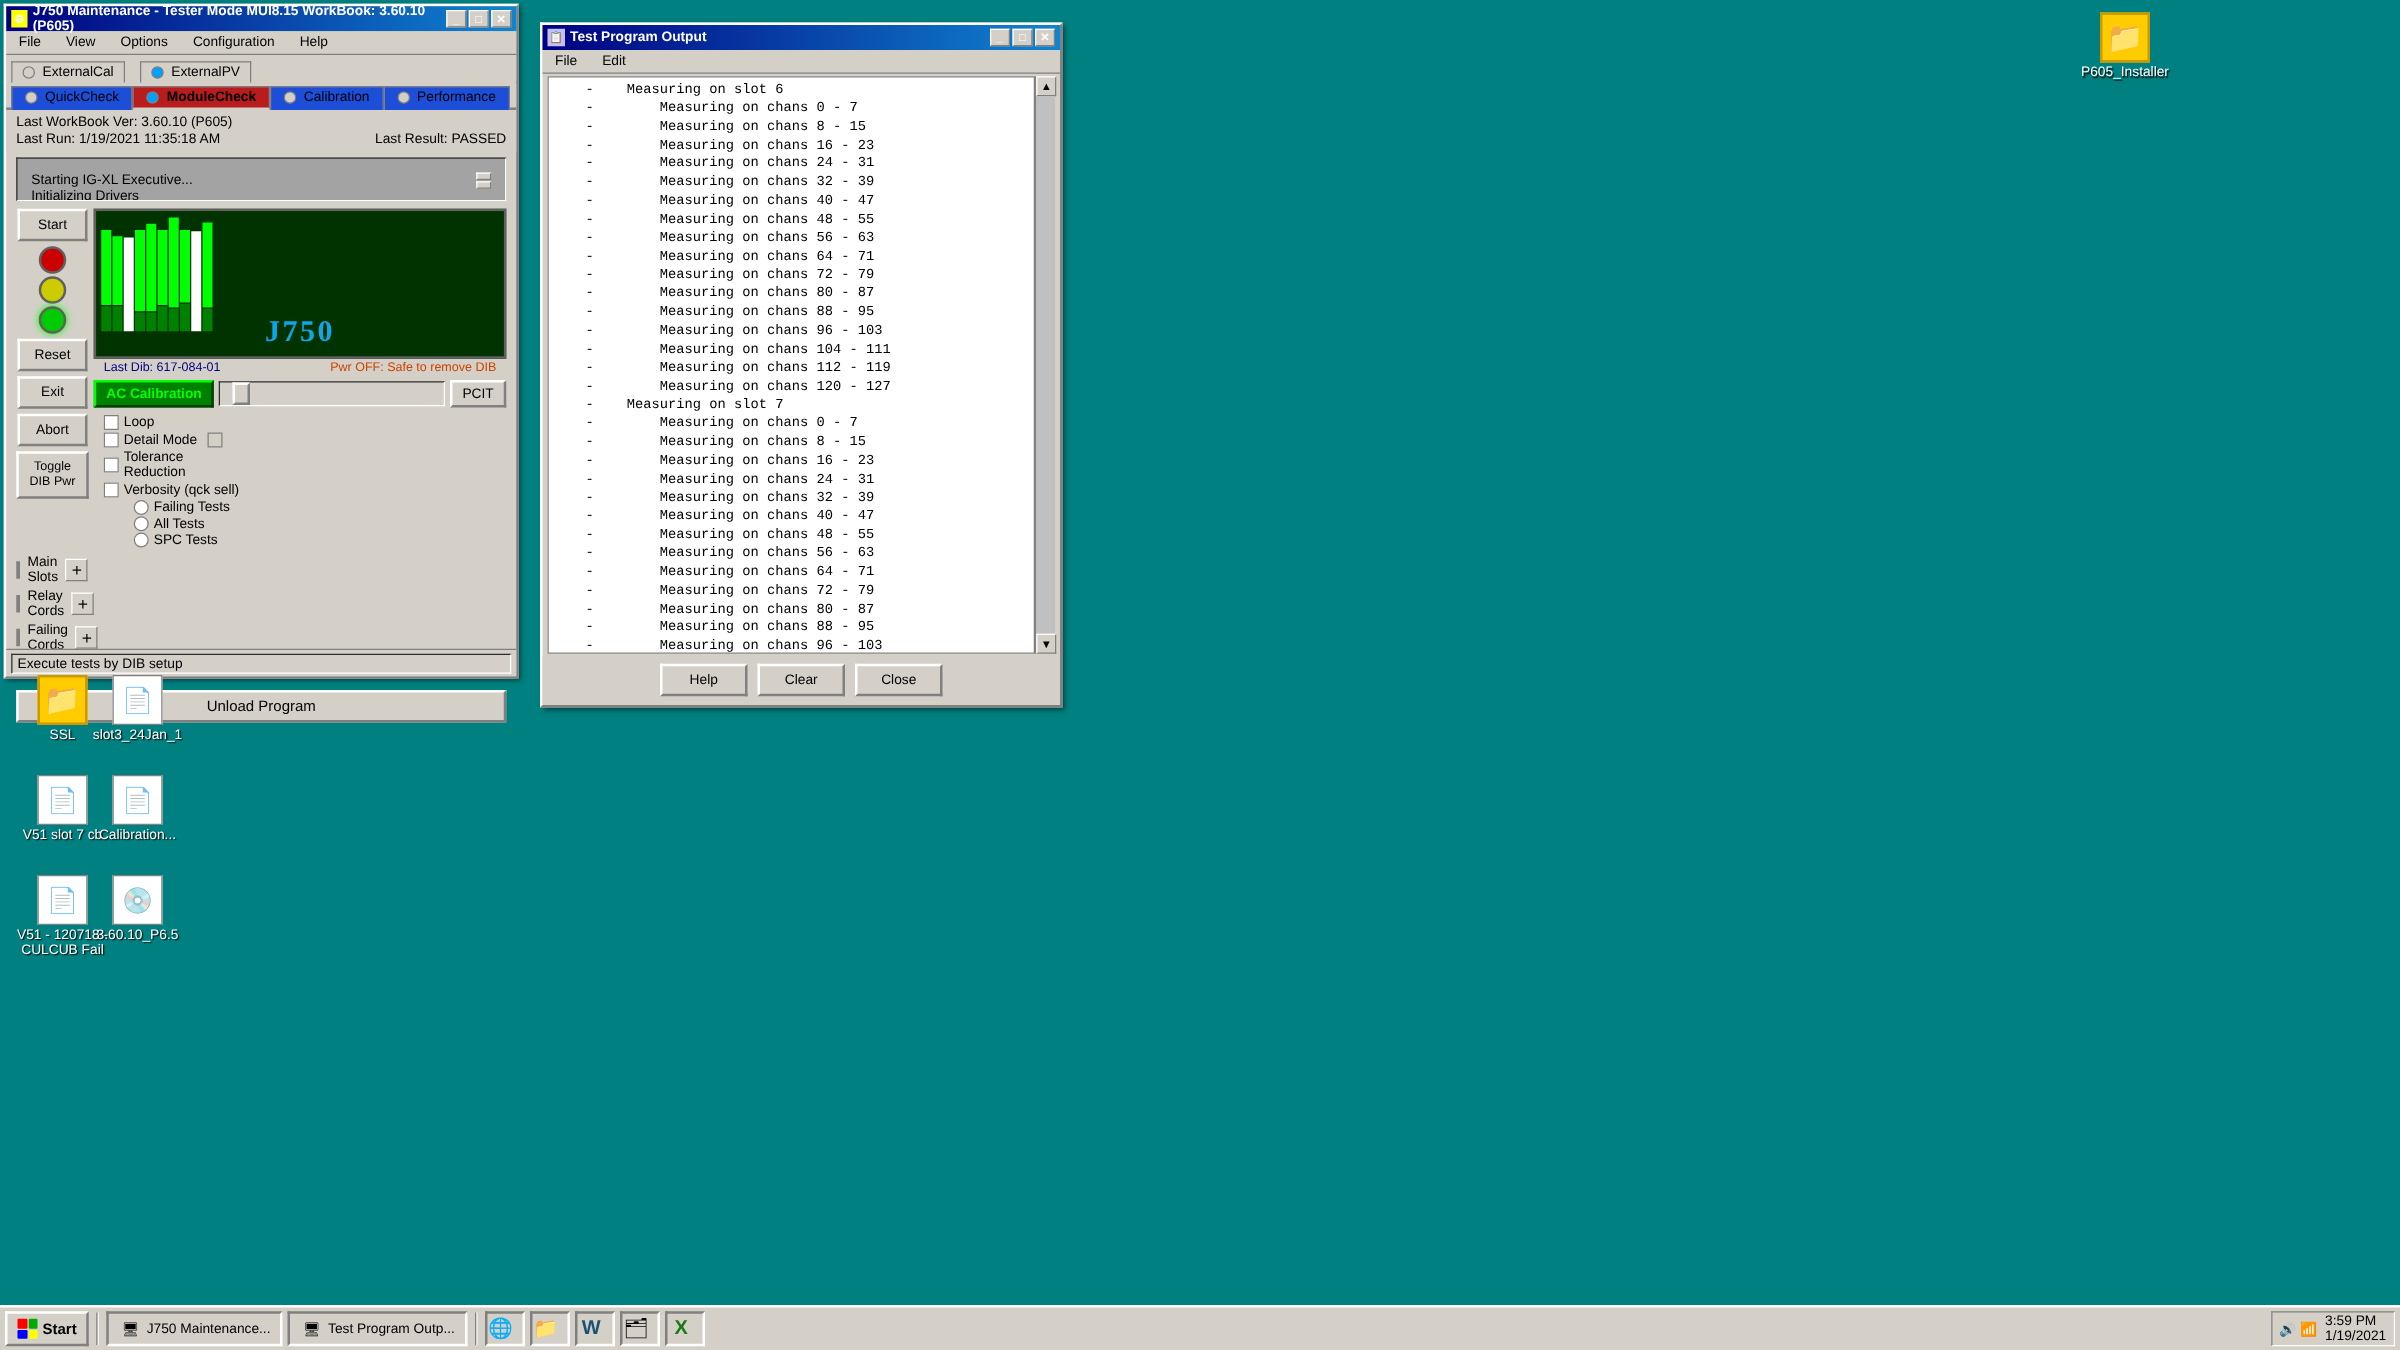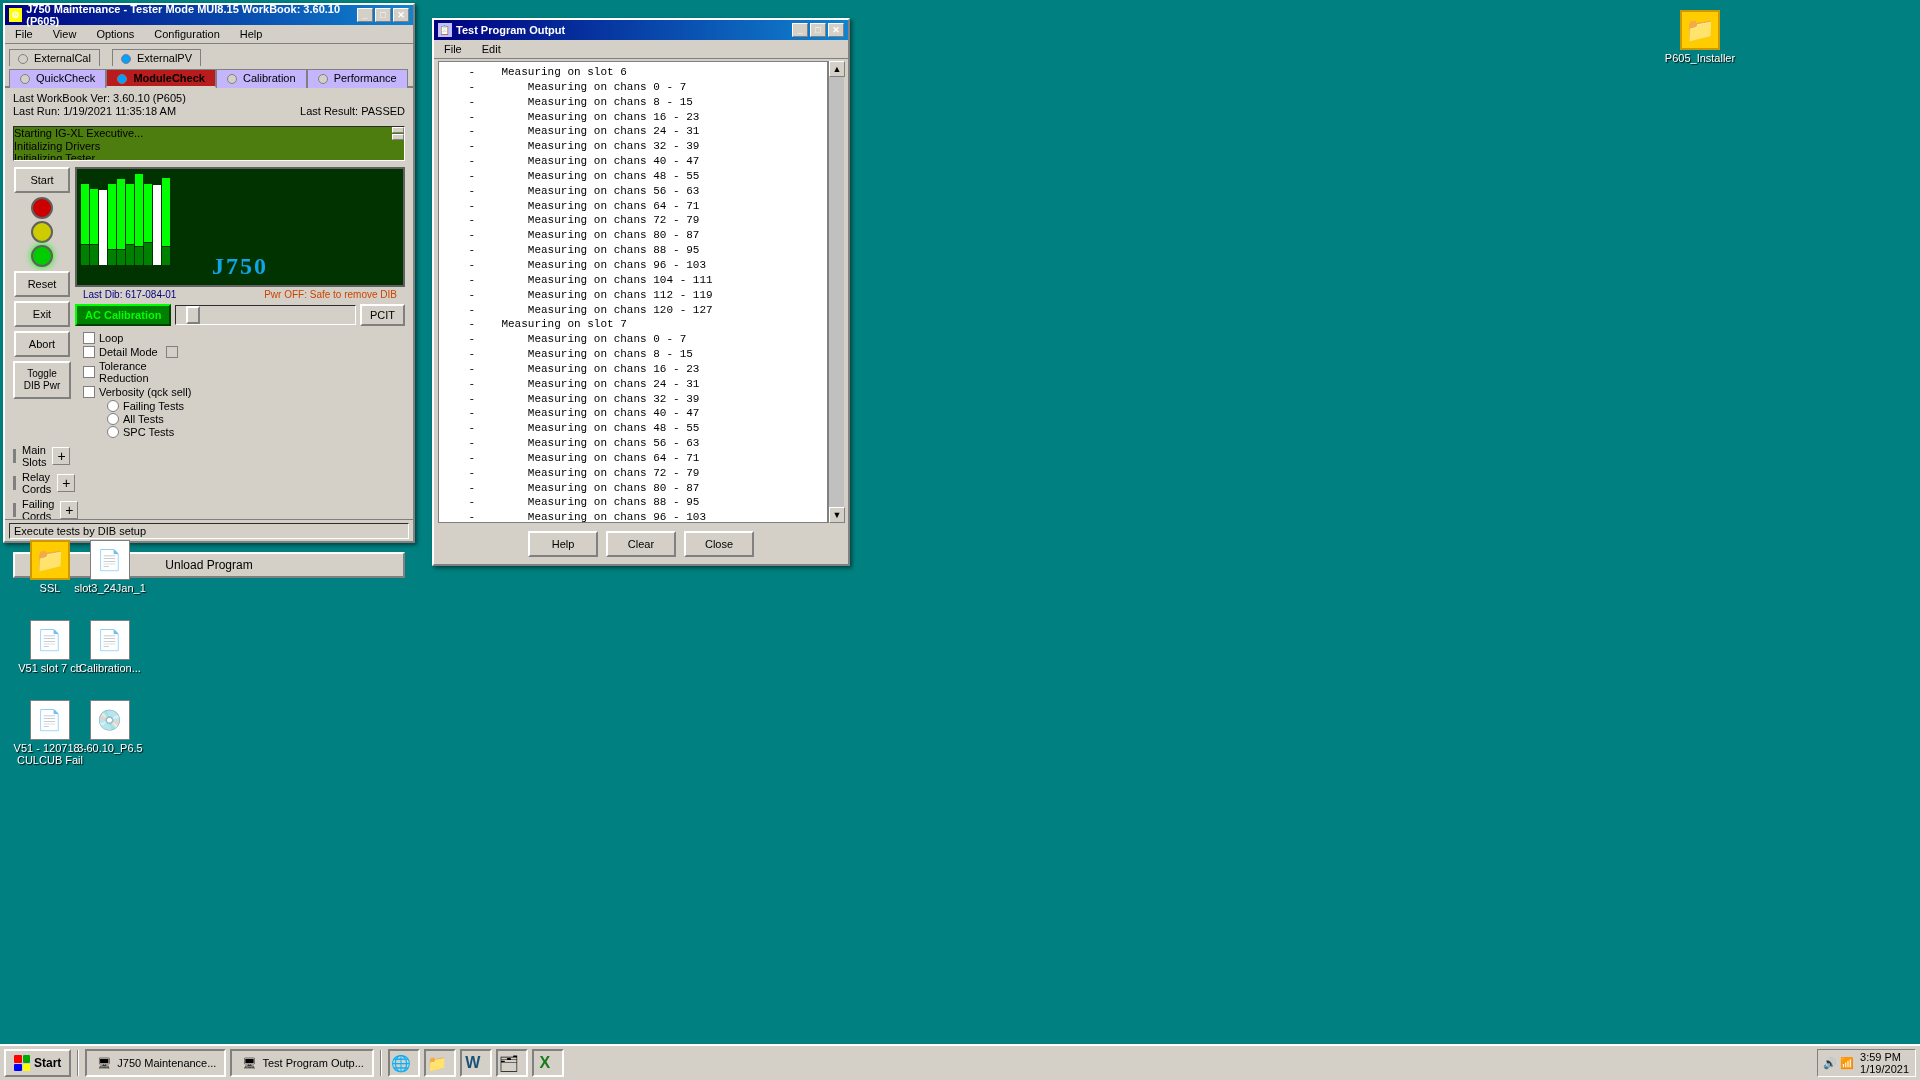--- a/index.html
+++ b/index.html
@@ -140,21 +140,21 @@
     .subtab-bar {
       display: flex;
       background: #d4d0c8;
       padding: 0 4px;
       gap: 0;
       border-bottom: 2px solid #808080;
       margin-top: 2px;
     }
     .subtab {
       padding: 2px 10px;
-      background: #c4b5fd;
+      background: #1d4ed8;
       border: 1px solid #808080;
       font-size: 11px;
       cursor: pointer;
       border-bottom: none;
       position: relative;
       top: 2px;
     }
     .subtab.active {
       background: #b91c1c;
       font-weight: bold;
@@ -170,25 +170,25 @@
       background: #d4d0c8;
     }
     .info-row {
       display: flex;
       justify-content: space-between;
       margin-bottom: 1px;
     }
 
     .log-area {
       margin: 4px 8px;
-      background: #4d7c0f;
+      background: #a3a3a3;
       border: 1px inset #808080;
       border-color: #808080 #ffffff #ffffff #808080;
       height: 35px;
-      padding: 0;
+      padding: 11px;
       font-size: 11px;
       overflow: hidden;
       position: relative;
     }
 
     .main-panel {
       display: flex;
       padding: 4px 8px;
       gap: 6px;
     }

